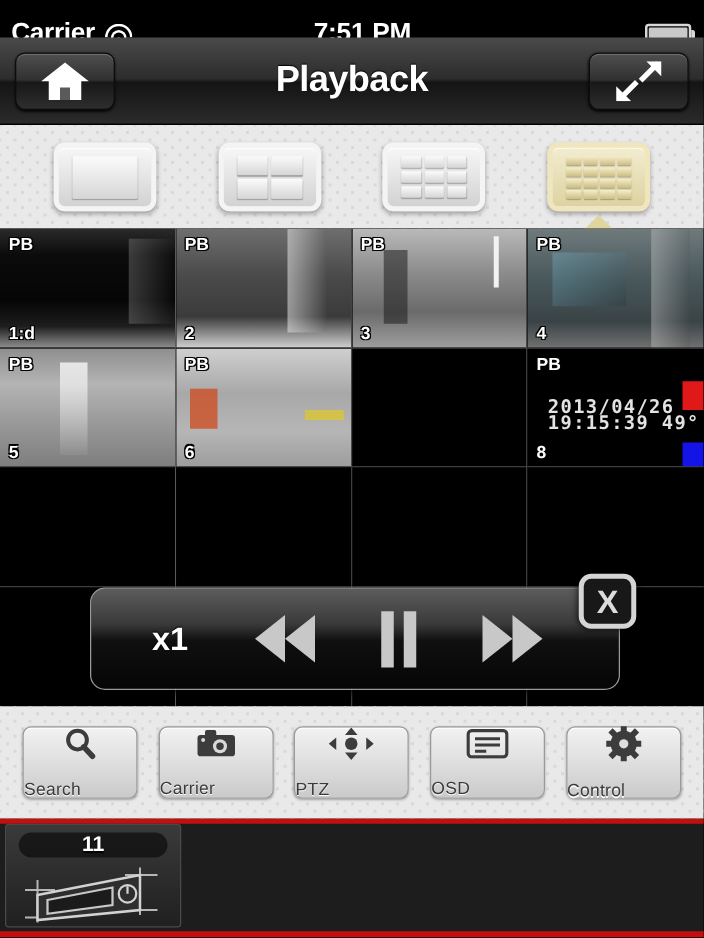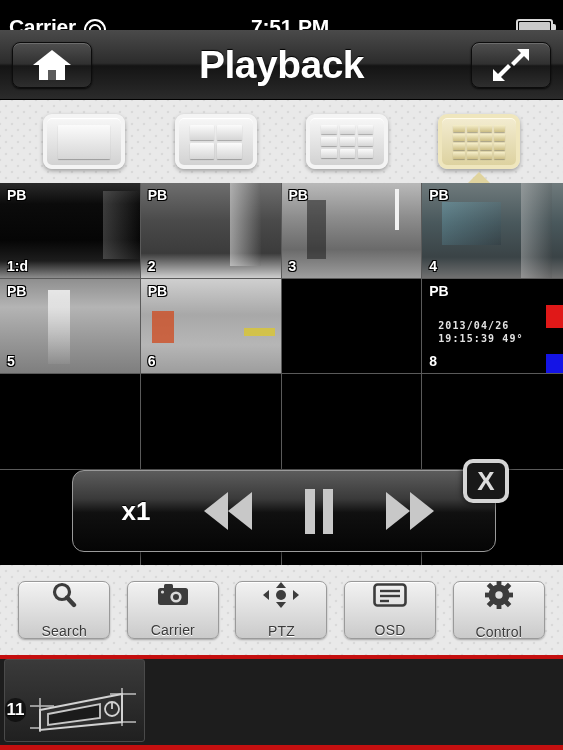--- a/index.html
+++ b/index.html
@@ -50,21 +50,21 @@
   }
 
   
   .navbar {
     position:absolute; left:0; top:30px; width:563px; height:70px;
     background:linear-gradient(180deg,#4a4a4a 0%,#2c2c2c 48%,#141414 52%,#2b2b2b 100%);
     border-bottom:1px solid #000;
     display:flex; align-items:center; justify-content:center;
   }
   .nav-title {
-    color:#fff; font-size:39px; font-weight:bold; letter-spacing:-0.5px;
+    color:#fff; font-size:29px; font-weight:bold; letter-spacing:-0.5px;
     text-shadow:0 -1px 1px #000;
   }
   .nav-btn {
     position:absolute; top:12px; height:46px;
     background:linear-gradient(180deg,#4f4f4f 0%,#303030 48%,#181818 52%,#2e2e2e 100%);
     border:1px solid #0c0c0c; border-radius:8px;
     box-shadow:inset 0 1px 0 rgba(255,255,255,.18), 0 1px 2px rgba(0,0,0,.8);
     display:flex; align-items:center; justify-content:center;
   }
   .nav-btn.home { left:12px; width:80px; }
@@ -155,21 +155,21 @@
     text-shadow:-1px -1px 0 #000,1px -1px 0 #000,-1px 1px 0 #000,1px 1px 0 #000;
   }
   .cell .chno {
     position:absolute; left:7px; bottom:4px; z-index:4;
     color:#fff; font-size:14px; font-weight:bold;
     text-shadow:-1px -1px 0 #000,1px -1px 0 #000,-1px 1px 0 #000,1px 1px 0 #000;
   }
   .osd-stamp {
     position:absolute; left:16px; top:40px; z-index:4;
     color:#e3e3e3; font-family:"DejaVu Sans Mono", monospace;
-    font-size:10px; line-height:13px; letter-spacing:1.1px; font-weight:bold;
+    font-size:15px; line-height:13px; letter-spacing:1.1px; font-weight:bold;
     text-shadow:0 0 2px #000;
   }
   .colorbar { position:absolute; right:0; z-index:4; width:17px; height:23px; }
   .colorbar.red  { top:26px; background:#e01818; }
   .colorbar.blue { top:75px; background:#1414e6; }
 
   
   .s1 { background:
       linear-gradient(180deg,#2a2a2a 0%,#0b0b0b 22%,#050505 60%,#1d1d1d 82%,#8d8d8d 100%),
       #000; }
@@ -240,40 +240,40 @@
     background-size:12px 12px, 12px 12px;
     background-position:0 0, 6px 6px;
     display:flex; align-items:center; justify-content:space-around;
     padding:0 10px;
   }
   .func-btn {
     width:92px; height:58px; border-radius:7px;
     border:1px solid #9a9a9a;
     background:linear-gradient(180deg,#f2f2f2 0%,#dedede 52%,#cacaca 100%);
     box-shadow:0 1px 2px rgba(0,0,0,.3), inset 0 1px 0 #fff;
-    display:flex; flex-direction:column; align-items:center; justify-content:center; gap:15px;
+    display:flex; flex-direction:column; justify-content:center; gap:15px;
   }
   .func-btn .glyph { height:28px; display:flex; align-items:center; justify-content:center; }
   .func-btn .lbl {
     font-size:14px; color:#3a3a3a; font-weight:normal; letter-spacing:.2px;
     text-shadow:0 1px 0 #fff;
   }
 
   
   .devicebar {
     position:absolute; left:0; top:655px; width:563px; height:95px;
     background:#1d1d1d;
     border-top:4px solid #c40f0f; border-bottom:5px solid #c40f0f;
     display:flex; align-items:stretch;
   }
   .device {
     position:relative; width:141px; margin:0 0 3px 4px;
     background:linear-gradient(180deg,#3a3a3a,#202020);
     border:1px solid #4a4a4a; border-radius:3px;
-    display:flex; flex-direction:row; align-items:center; padding-top:18px;
+    display:flex; flex-direction:column; align-items:center; padding-top:6px;
   }
   .device.selected { border:4px solid #e81010; margin-left:8px; }
   .device .dev-name {
     width:86%; height:24px; border-radius:10px;
     background:rgba(0,0,0,.55);
     color:#fff; font-size:17px; font-weight:bold;
     display:flex; align-items:center; justify-content:center;
     text-shadow:0 1px 1px #000;
   }
   .dvr-ico { margin-top:4px; }

